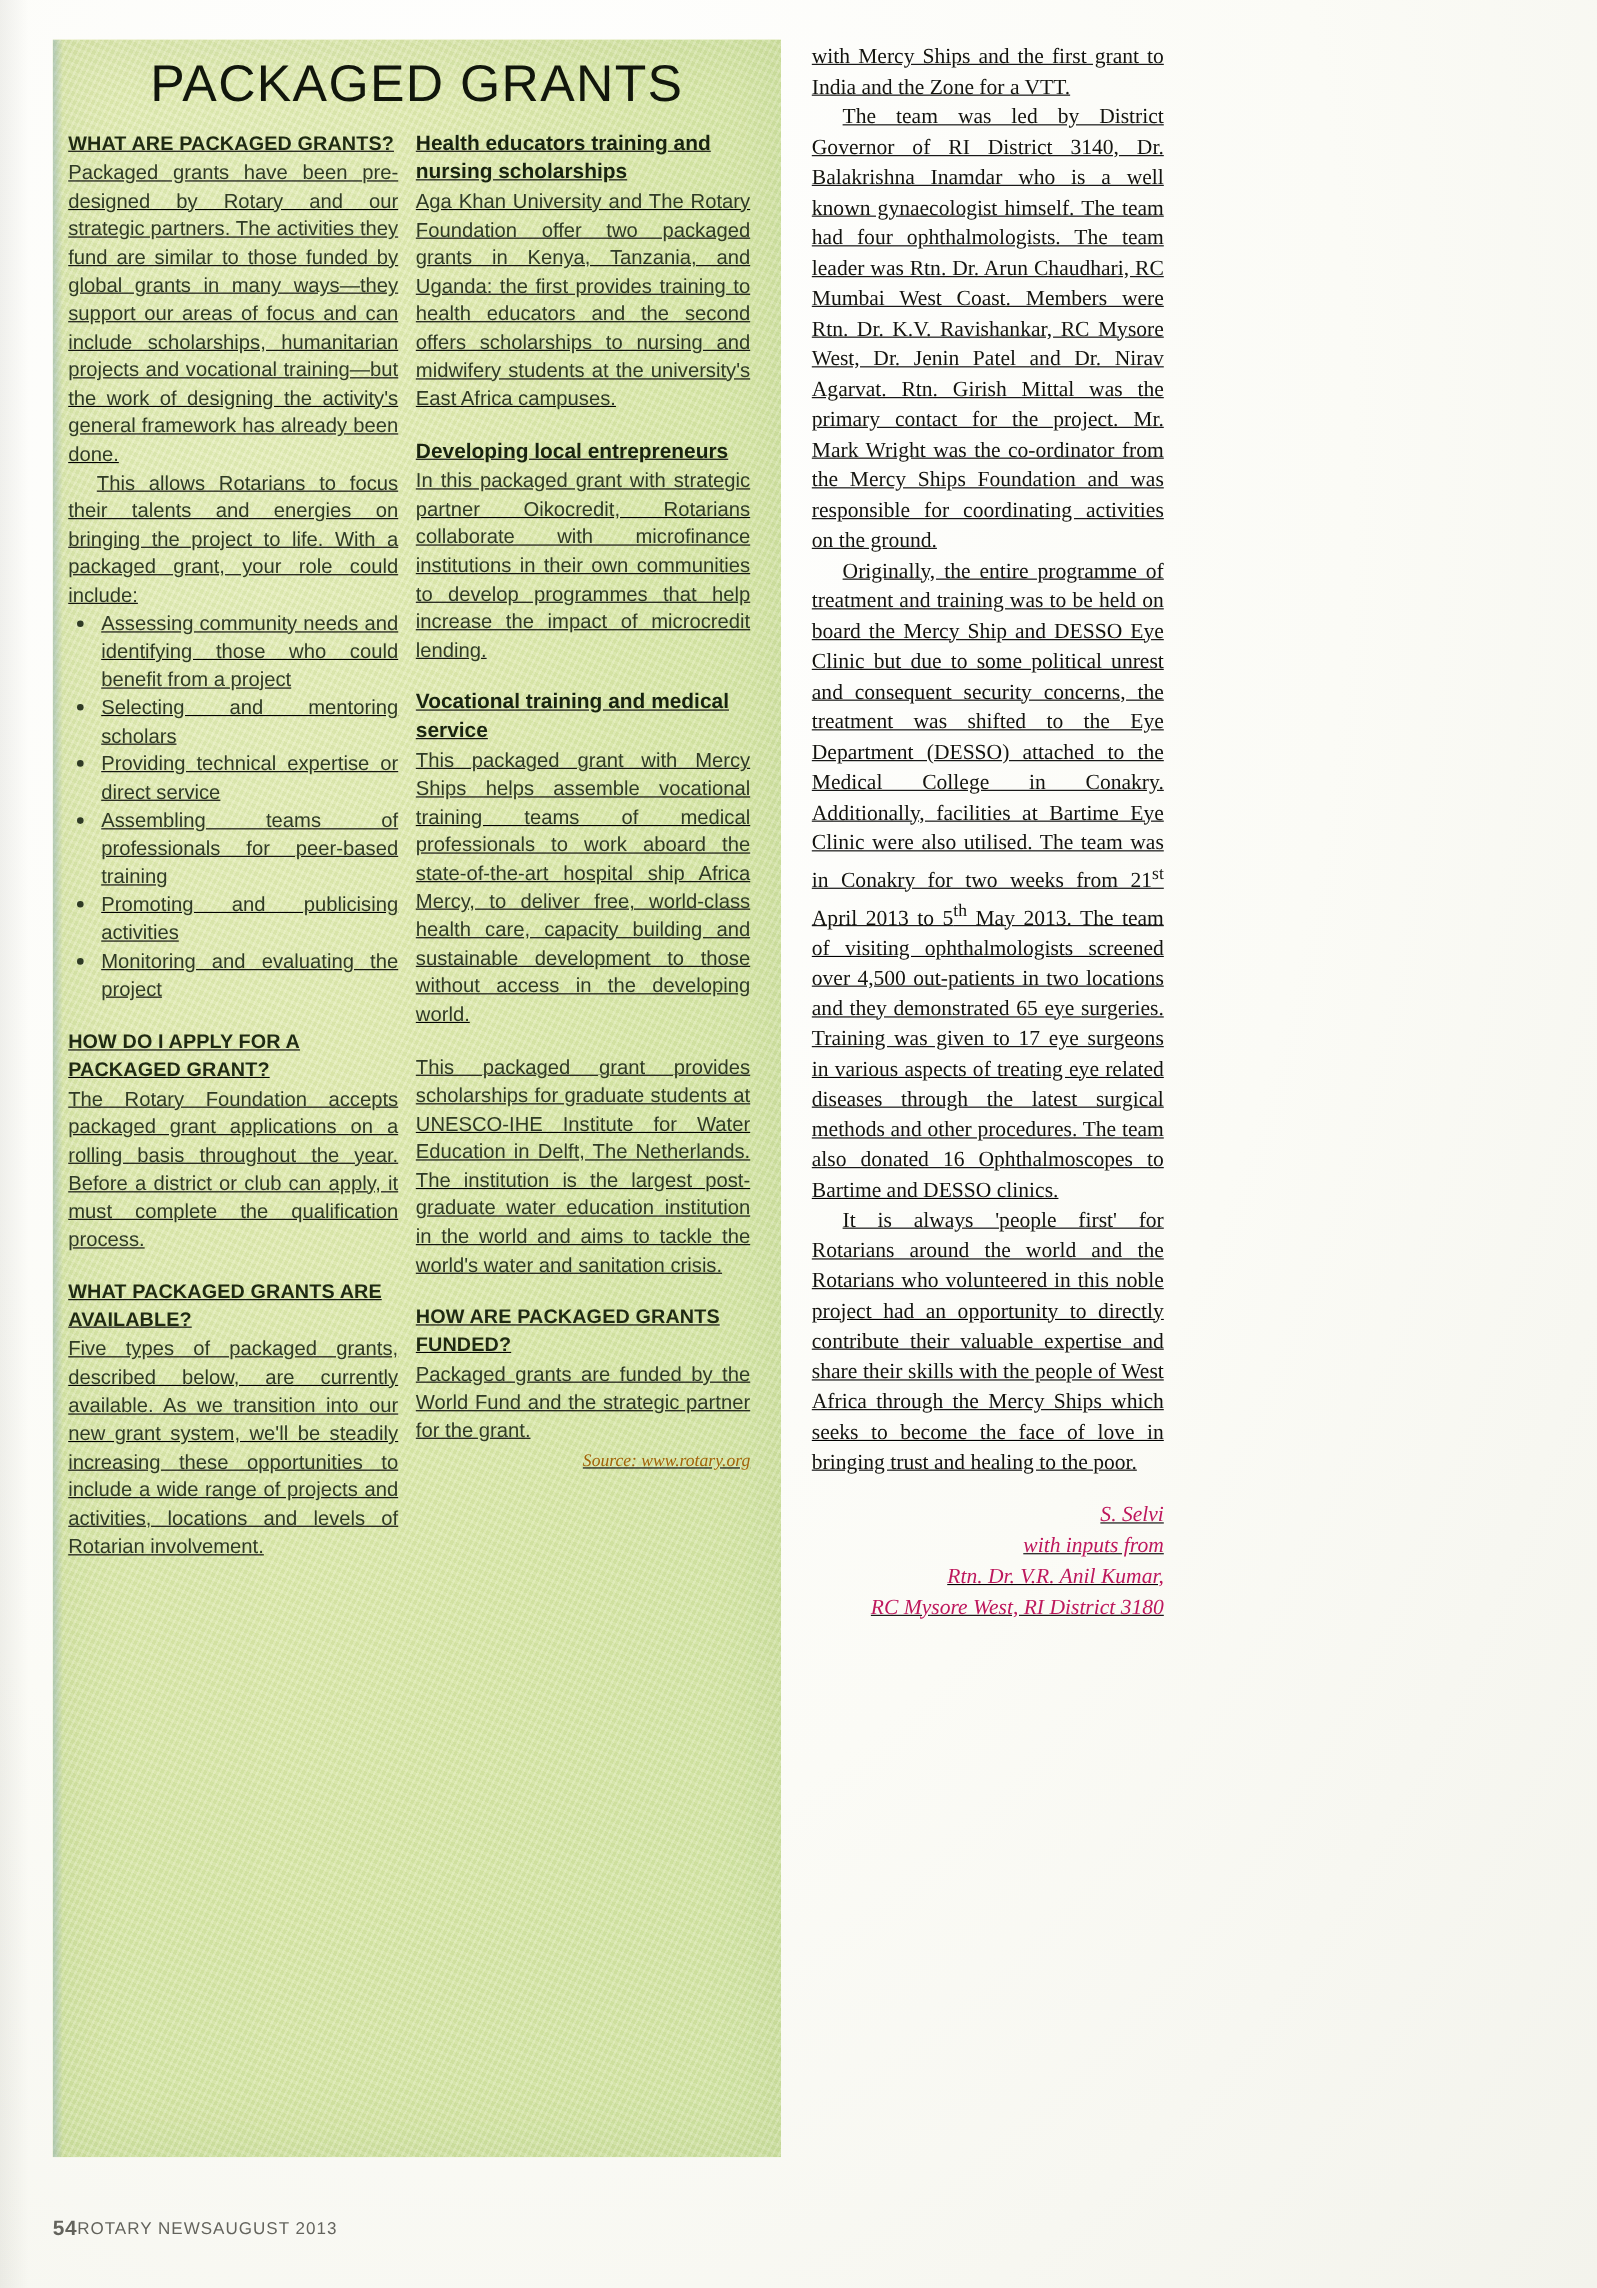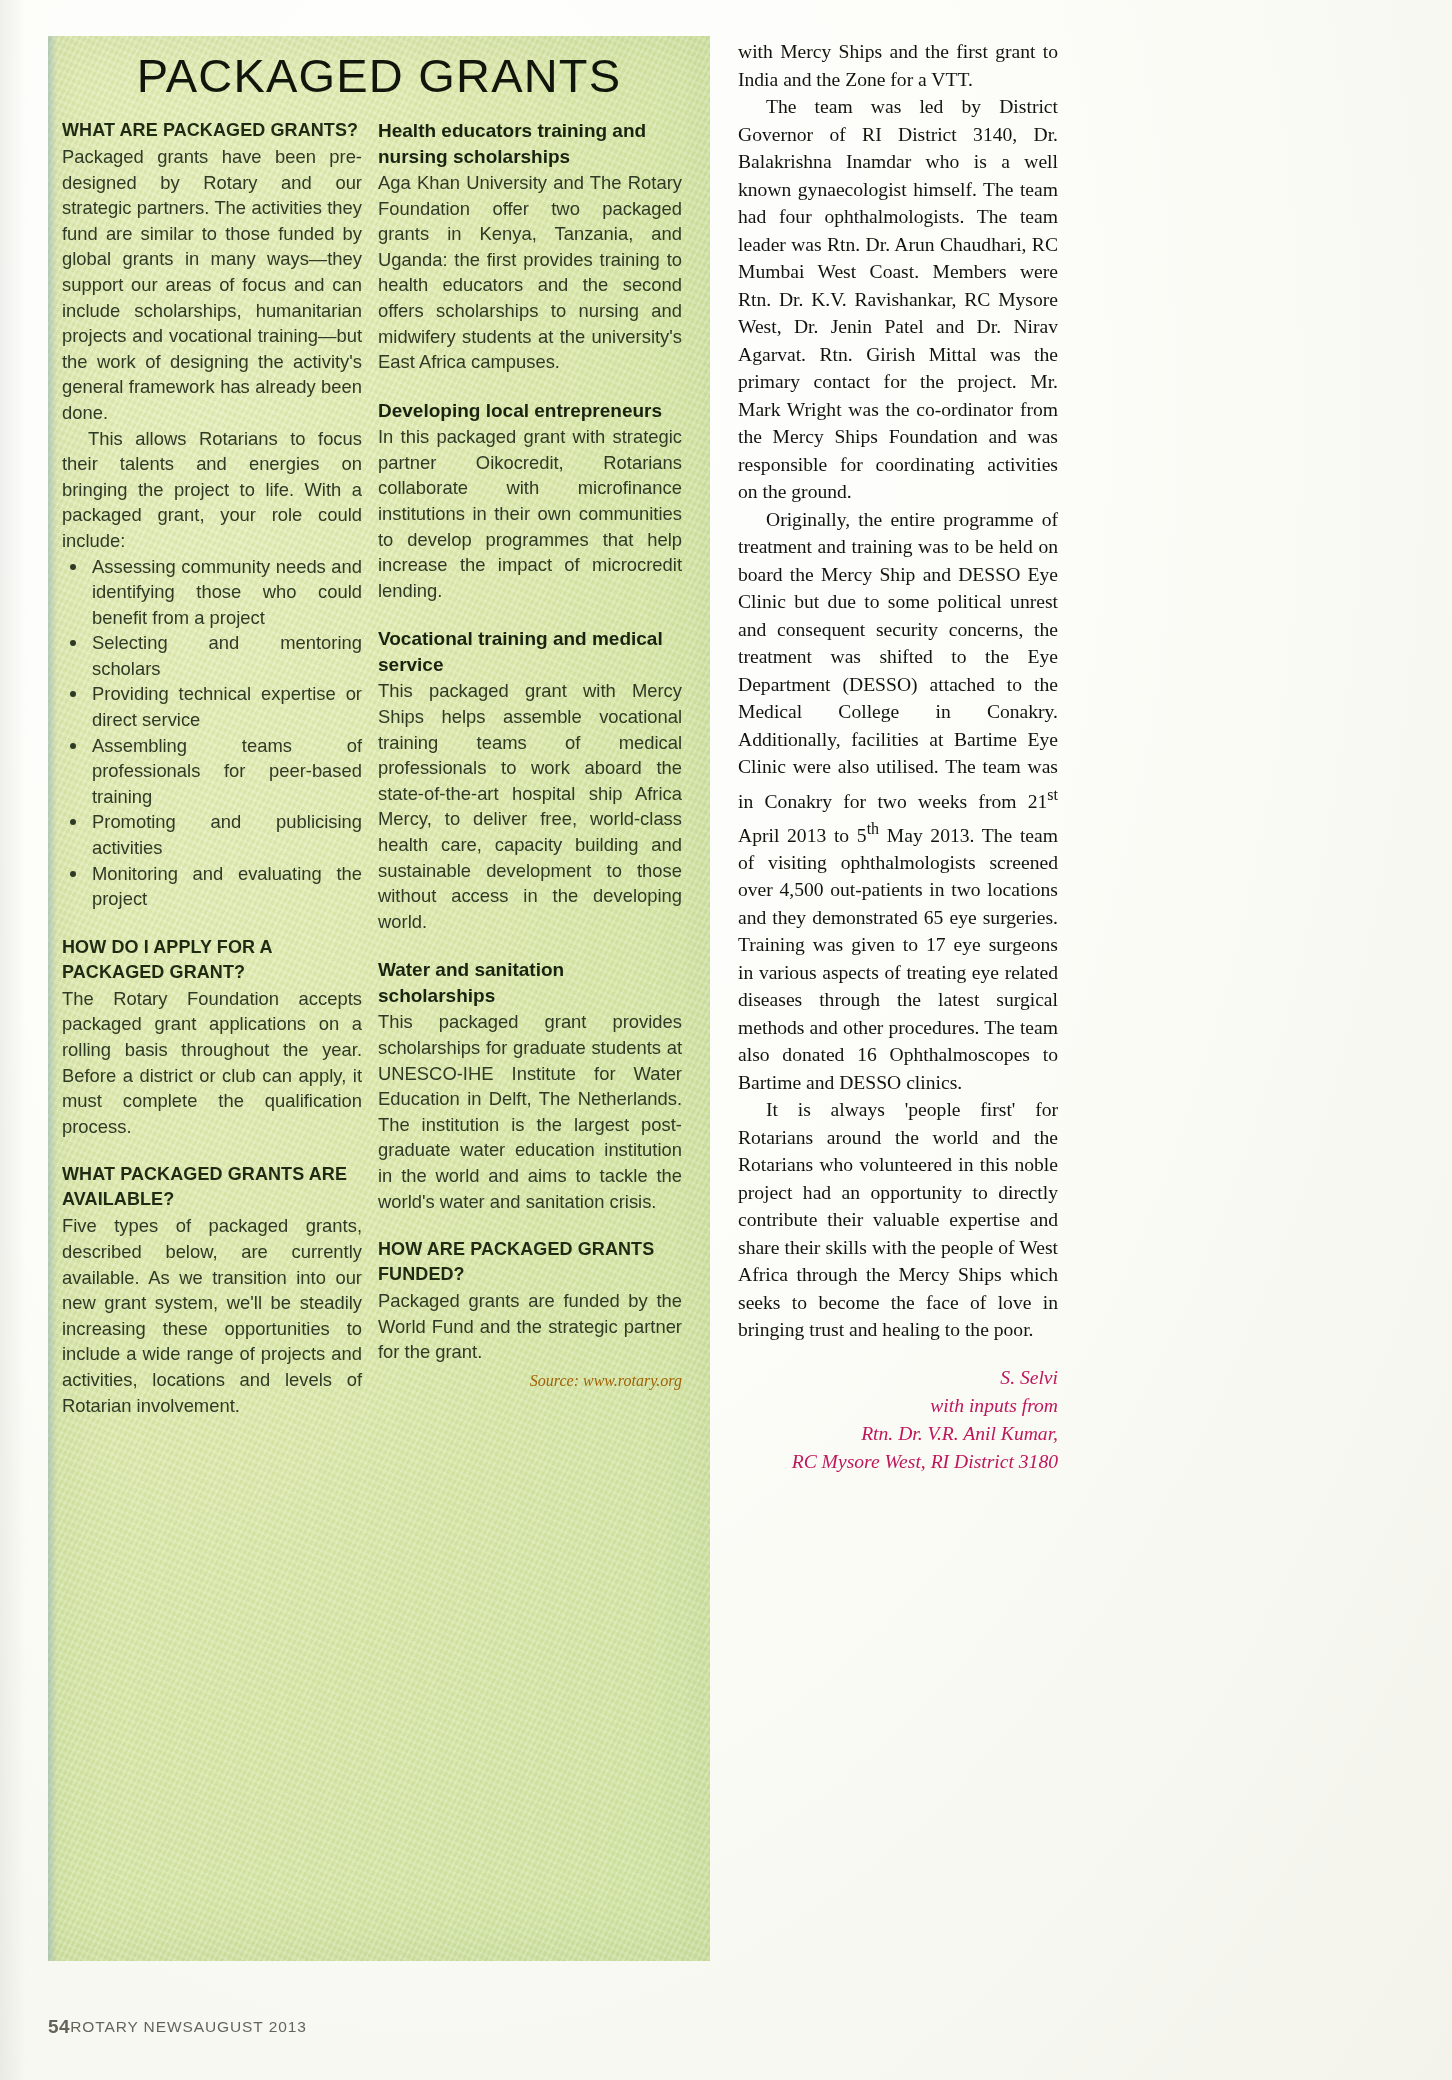--- a/index.html
+++ b/index.html
@@ -54,20 +54,21 @@
     font-weight:400;
     color:#11160c;
     font-family:"Liberation Sans", sans-serif;
     z-index:5;
   }
 
   
   .col{
     position:absolute;
     z-index:4;
+    text-decoration:underline;
   }
   .col1{ left:62px;  top:118px; width:300px; }
   .col2{ left:378px; top:118px; width:304px; }
   .col3{ left:738px; top:38px;  width:320px; }
 
   .h-sans{
     font-family:"Liberation Sans", sans-serif;
     font-weight:bold;
     font-size:18px;
     line-height:25px;
@@ -216,21 +217,20 @@
     <div class="h-sub">Developing local entrepreneurs</div>
     <p class="body-sans">In this packaged grant with strategic partner Oikocredit, Rotarians collaborate with microfinance institutions in their own communities to develop programmes that help increase the impact of microcredit lending.</p>
 
     <div class="gap"></div>
 
     <div class="h-sub">Vocational training and medical service</div>
     <p class="body-sans">This packaged grant with Mercy Ships helps assemble vocational training teams of medical professionals to work aboard the state-of-the-art hospital ship Africa Mercy, to deliver free, world-class health care, capacity building and sustainable development to those without access in the developing world.</p>
 
     <div class="gap"></div>
 
-    <div class="h-sub">Water and sanitation scholarships</div>
     <p class="body-sans">This packaged grant provides scholarships for graduate students at UNESCO-IHE Institute for Water Education in Delft, The Netherlands. The institution is the largest post-graduate water education institution in the world and aims to tackle the world's water and sanitation crisis.</p>
 
     <div class="gap"></div>
 
     <div class="h-sans">HOW ARE PACKAGED GRANTS FUNDED?</div>
     <p class="body-sans">Packaged grants are funded by the World Fund and the strategic partner for the grant.</p>
 
     <div class="source">Source: www.rotary.org</div>
   </div>
 

